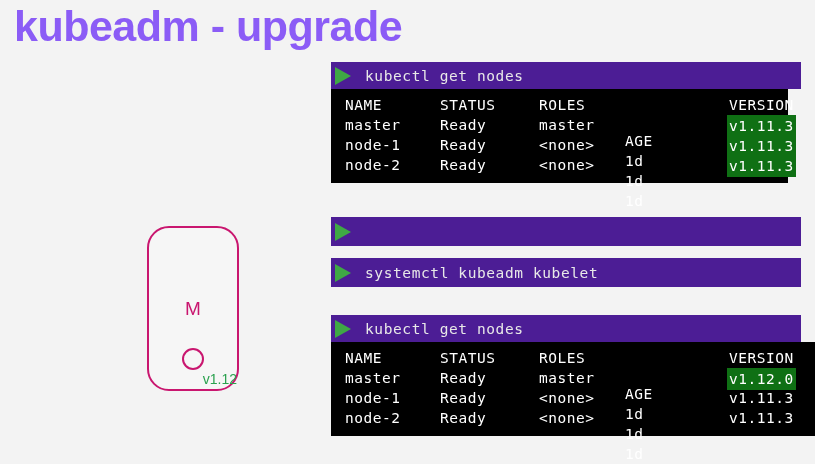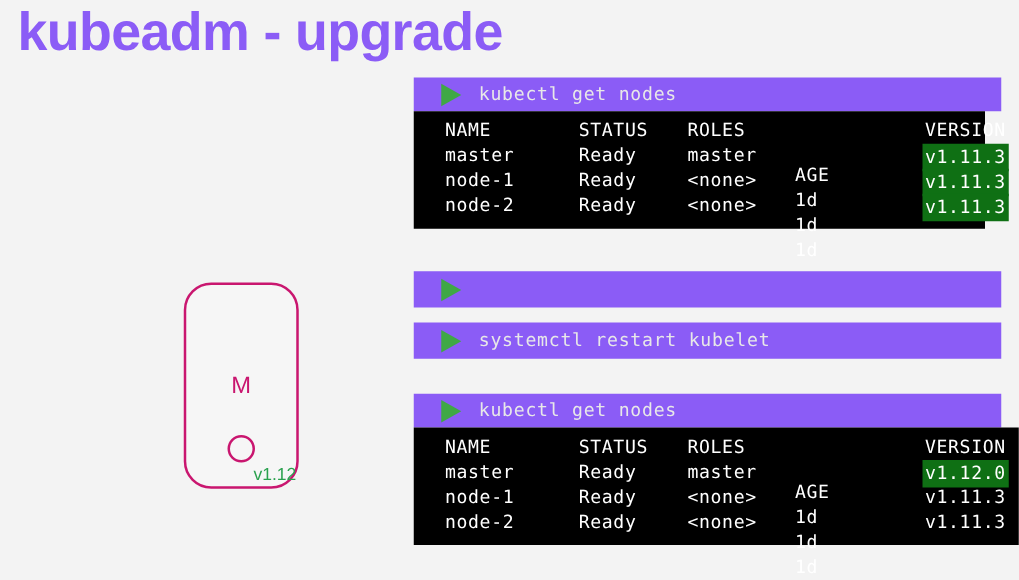--- a/index.html
+++ b/index.html
@@ -68,65 +68,65 @@
     text-align: right;
     font-size: 14px;
     color: #2aa14e;
     font-family: "Liberation Sans", sans-serif;
   }
 
   
   .term-block { position: absolute; }
 
   .cmd-bar {
-    background: #8b5cf6;
+    background: #4c1d95;
     height: 27px;
     display: flex;
     align-items: center;
     box-sizing: border-box;
-    padding-left: 22px;
+    padding-left: 4px;
   }
   .play-icon {
     width: 0;
     height: 0;
     border-top: 9px solid transparent;
     border-bottom: 9px solid transparent;
     border-left: 16px solid #3fa845;
     margin-right: 14px;
     flex: none;
   }
   .cmd-text {
     color: #e8e8e8;
     font-family: "DejaVu Sans Mono", monospace;
     font-size: 14.5px;
     letter-spacing: 0.6px;
     white-space: pre;
   }
 
   .out-area {
     background: #000000;
-    padding: 6px 0 8px 16px;
+    padding: 6px 0 8px 5px;
     box-sizing: border-box;
   }
   .out-row {
     position: relative;
     height: 20px;
     font-family: "DejaVu Sans Mono", monospace;
     font-size: 14.5px;
     color: #ffffff;
     letter-spacing: 0.5px;
     white-space: pre;
   }
   .out-row > span {
     position: absolute;
     top: 0;
     line-height: 20px;
   }
   .c-name    { left: 9px; }
-  .c-status  { left: 116px; }
+  .c-status  { left: 104px; }
   .c-roles   { left: 203px; }
   .c-age     { left: 289px; margin-top: 36px; }
   .c-version { left: 393px; }
   .hl {
     background: #0f7014;
     color: #ffffff;
     padding: 1px 2px;
     margin-left: -2px;
   }
 
@@ -198,21 +198,21 @@
 
 <div class="term-block" id="block-apt">
   <div class="cmd-bar">
     <span class="play-icon"></span>
   </div>
 </div>
 
 <div class="term-block" id="block-systemctl">
   <div class="cmd-bar">
     <span class="play-icon"></span>
-    <span class="cmd-text">systemctl restart kubelet</span>
+    <span class="cmd-text">systemctl kubeadm kubelet</span>
   </div>
 </div>
 
 <div class="term-block" id="block-nodes-after">
   <div class="cmd-bar">
     <span class="play-icon"></span>
     <span class="cmd-text">kubectl get nodes</span>
   </div>
   <div class="out-area">
     <div class="out-row">

